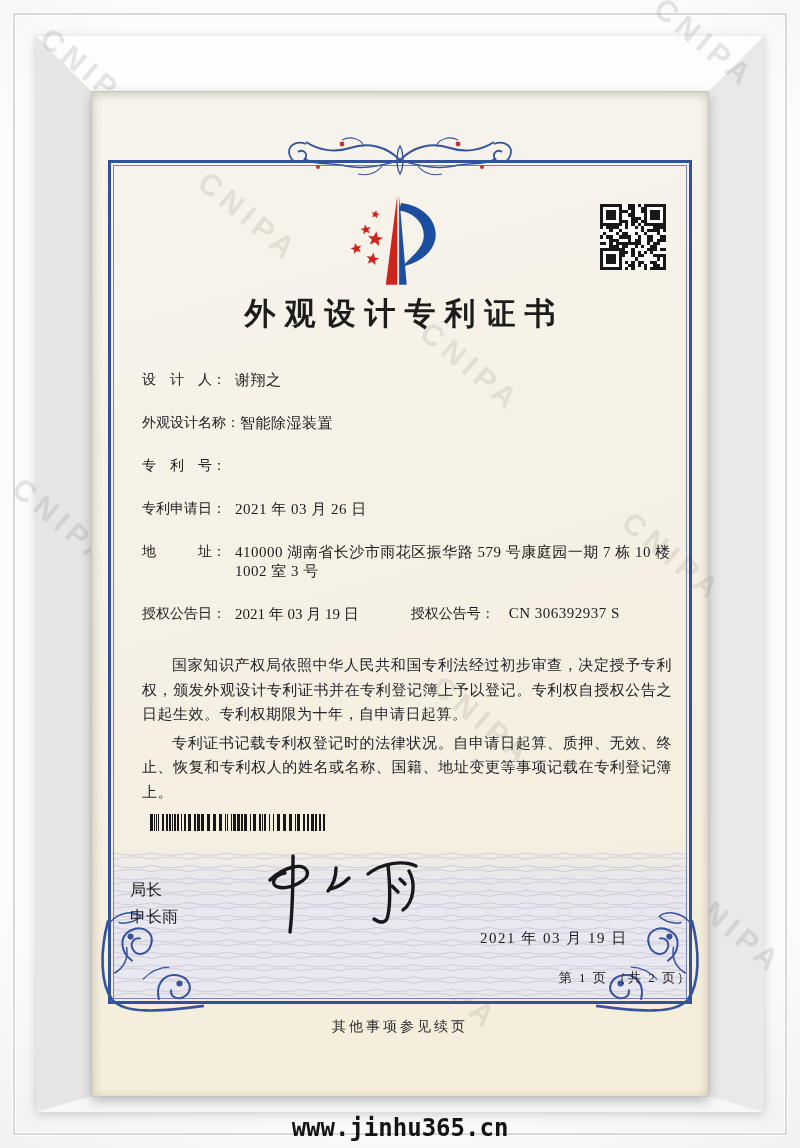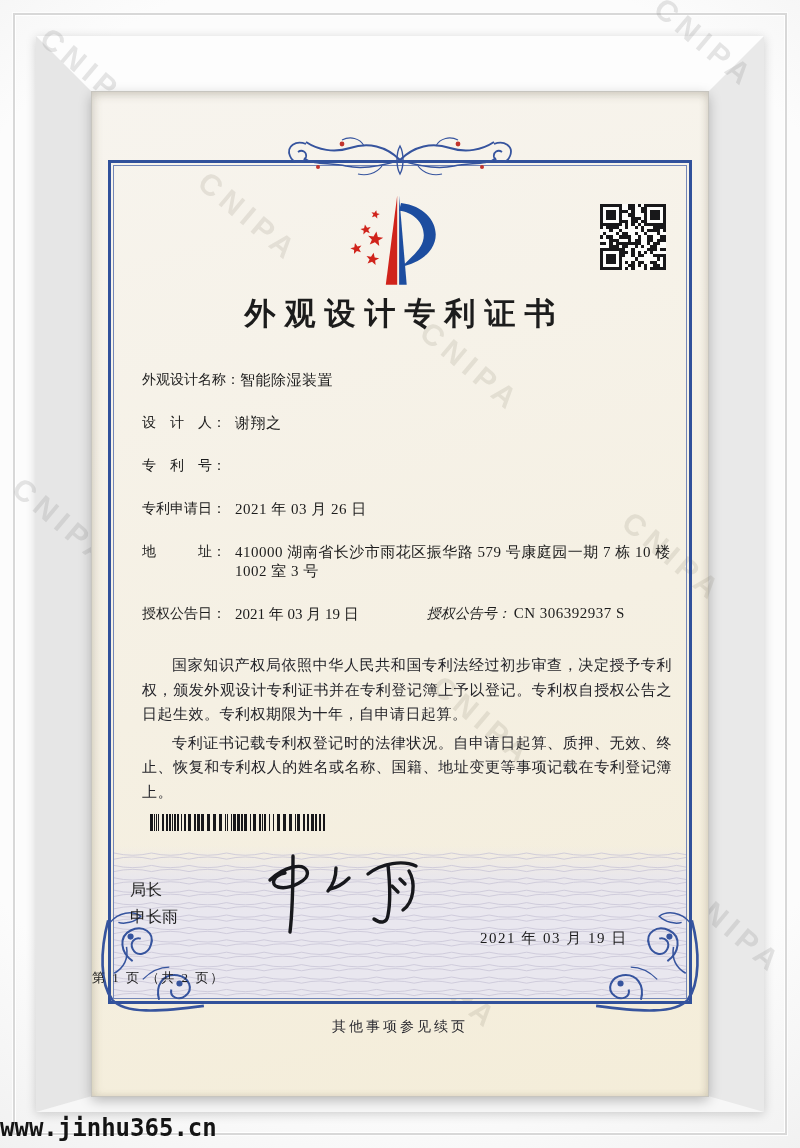--- a/index.html
+++ b/index.html
@@ -33,31 +33,31 @@
   .cert-no{position:absolute;left:50px;top:110px;font-size:15px;letter-spacing:3px;}
   .logo{position:absolute;left:252px;top:97px;width:114px;height:106px;}
   .qr{position:absolute;left:508px;top:112px;width:66px;height:66px;background:#fdfdfb;}
   .title{position:absolute;left:0;right:0;top:201px;text-align:center;font-size:31px;font-weight:bold;
          letter-spacing:9px;text-indent:9px;}
   .fields{position:absolute;left:50px;top:279px;width:534px;font-size:15px;}
   .frow{display:flex;align-items:flex-start;min-height:43px;}
   .frow.addr{min-height:62px;justify-content:space-between;}
   .flabel{flex:0 0 93px;font-size:14px;white-space:nowrap;}
   .fvalue{flex:1;letter-spacing:.5px;}
-  .grant-label{font-size:14px;margin-left:68px;font-style:italic;}
-  .grant-value{letter-spacing:.5px;margin-left:3px;font-family:Liberation Serif, serif;}
+  .grant-label{font-size:14px;margin-left:52px;}
+  .grant-value{letter-spacing:.5px;margin-left:14px;font-family:Liberation Serif, serif;}
   .paras{position:absolute;left:46px;top:557px;width:538px;font-size:15px;line-height:24.5px;text-align:justify;color:#24242a;letter-spacing:.5px;}
   .paras p{margin:4px;text-indent:2em;}
   .barcode{position:absolute;left:58px;top:722px;width:178px;height:17px;}
   .signer{position:absolute;left:38px;top:784px;font-size:16px;line-height:27px;}
   .signature{position:absolute;left:148px;top:756px;width:190px;height:92px;}
   .issue-date{position:absolute;left:388px;top:837px;font-size:15px;letter-spacing:1.5px;}
-  .page-info{position:absolute;left:0;right:0;top:877px;text-align:left;font-size:13px;letter-spacing:2px;}
+  .page-info{position:absolute;left:0;right:16px;top:877px;text-align:right;font-size:13px;letter-spacing:2px;}
   .footer-note{position:absolute;left:0;right:0;top:926px;text-align:center;font-size:14px;letter-spacing:3px;color:#2a2a30;}
-  .url-bar{position:absolute;left:0;right:0;bottom:6px;
+  .url-bar{position:absolute;left:0;right:0;bottom:6px;text-align:center;
            font-family:"DejaVu Sans Mono","Liberation Mono",monospace;font-weight:bold;font-size:24px;color:#141414;}
 </style>
 </head>
 <body>
 
 <div class="stage">
   <div class="groove"></div>
   <div class="bevel"></div>
 
   <span class="wm wm-frame" style="left:30px;top:56px;">CNIPA</span>
@@ -400,26 +400,26 @@
         <rect x="17" y="20" width="1" height="1" fill="#18181a"></rect>
         <rect x="18" y="20" width="1" height="1" fill="#18181a"></rect>
         <rect x="19" y="20" width="1" height="1" fill="#18181a"></rect>
         <rect x="20" y="20" width="1" height="1" fill="#18181a"></rect>
       </svg>
 
     <div class="title">外观设计专利证书</div>
 
     <div class="fields">
       <div class="frow">
+        <span class="flabel">设　计　人：</span>
+        <span class="fvalue">谢翔之</span>
+      </div>
+      <div class="frow">
         <span class="flabel">外观设计名称：</span>
         <span class="fvalue">智能除湿装置</span>
-      </div>
-      <div class="frow">
-        <span class="flabel">设　计　人：</span>
-        <span class="fvalue">谢翔之</span>
       </div>
       <div class="frow">
         <span class="flabel">专　利　号：</span>
       </div>
       <div class="frow">
         <span class="flabel">专利申请日：</span>
         <span class="fvalue">2021 年 03 月 26 日</span>
       </div>
       <div class="frow addr">
         <span class="flabel">地　　　址：</span>

